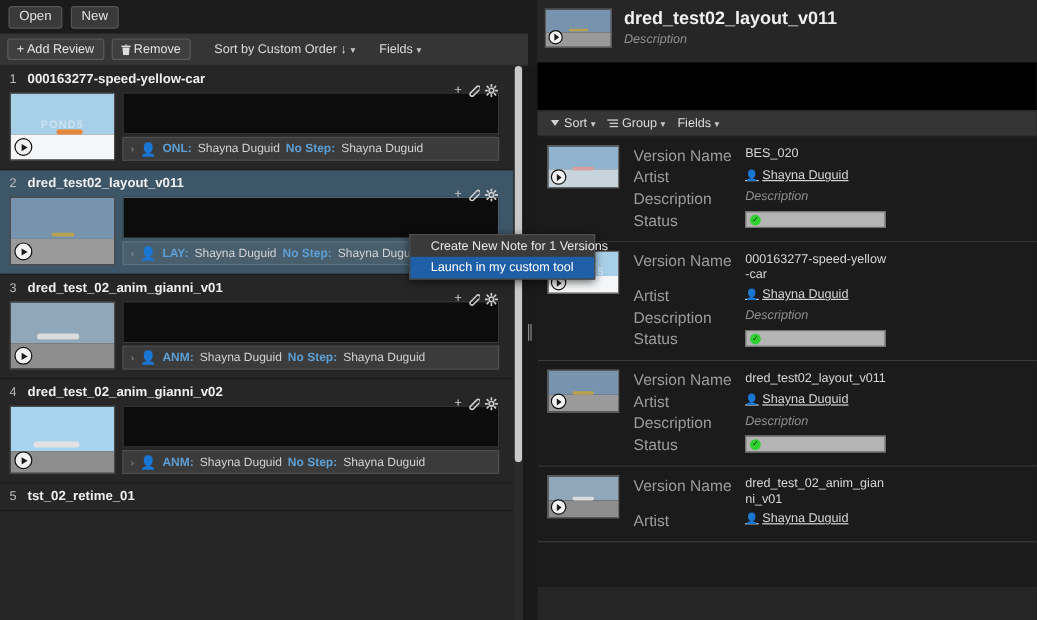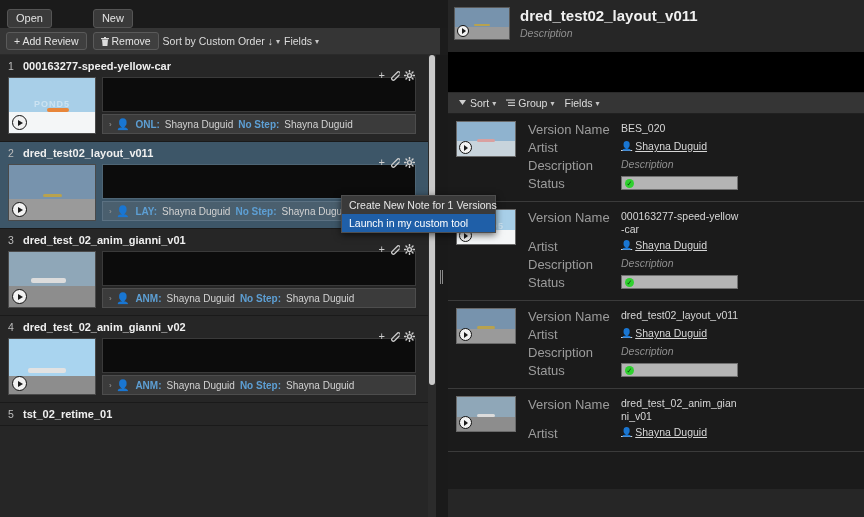--- a/index.html
+++ b/index.html
@@ -9,21 +9,21 @@
     font-family: "Liberation Sans", sans-serif;
     color: #cfcfcf;
     overflow: hidden;
   }
   #app { position: relative; width: 864px; height: 517px; }
 
   
   .topbar {
     position: absolute; left:0; top:0; width:826px; height:28px;
     background: #1b1b1b;
-    display:flex; align-items:flex-end;gap:34px;
+    display:flex; align-items:center;
   }
   .tb-btn {
     height: 19px; margin-left: 7px; padding: 0 8px;
     background: #3a3a3a; border: 1px solid #555; border-radius: 3px;
     color: #e2e2e2; font-size: 11px; line-height: 17px;
     display:flex; align-items:center; cursor: pointer;
   }
   .tb-right { margin-left: auto; display:flex; align-items:center; padding-right: 6px; }
   .tb-proj { font-size: 13.5px; color: #d8d8d8; }
   .tb-sep { font-size: 13px; color: #8d8d8d; margin: 0 9px; }
@@ -35,21 +35,21 @@
     background: #353535; display:flex; align-items:center;
     border-bottom: 1px solid #2a2a2a;
   }
   .ab-btn {
     height:18px; margin-left:6px; padding:0 7px;
     background:#3f3f3f; border:1px solid #5a5a5a; border-radius:3px;
     color:#e4e4e4; font-size:10.5px; display:flex; align-items:center; gap:3px;
     cursor:pointer; white-space:nowrap;
   }
   .ab-item {
-    margin-left: 4px; font-size: 10.5px; color:#dcdcdc;
+    margin-left: 20px; font-size: 10.5px; color:#dcdcdc;
     display:flex; align-items:center; gap:3px; cursor:pointer; white-space:nowrap;
   }
   .caret { font-size: 8px; color:#c6c6c6; }
 
   
   .leftpanel {
     position:absolute; left:0; top:55px; width:428px; height:462px;
     background:#262626; overflow:hidden;
   }
   .vrow { position:relative; width:428px; background:#262626; }
@@ -163,21 +163,21 @@
   }
   .person-glyph { font-size:9px; color:#aaa; }
 
   
   .ctxmenu {
     position:absolute; left:341px; top:195px; width:155px;
     background:#3a3a3a; border:1px solid #4e4e4e; z-index:50;
     box-shadow: 0 2px 7px rgba(0,0,0,.6);
   }
   .ctxitem {
-    height:18px; display:flex; align-items:center; padding-left:7px;
+    height:18px; display:flex; align-items:center; padding-left:17px;
     font-size:10.5px; color:#e6e6e6; cursor:pointer; white-space:nowrap;
   }
   .ctxitem.active { background:#1f5fa8; color:#ffffff; }
 
   
   .art { position:absolute; inset:0; }
   .sky { position:absolute; left:0; right:0; top:0; }
   .ground { position:absolute; left:0; right:0; bottom:0; }
   .watermark {
     position:absolute; left:50%; top:48%; transform:translate(-50%,-50%);

